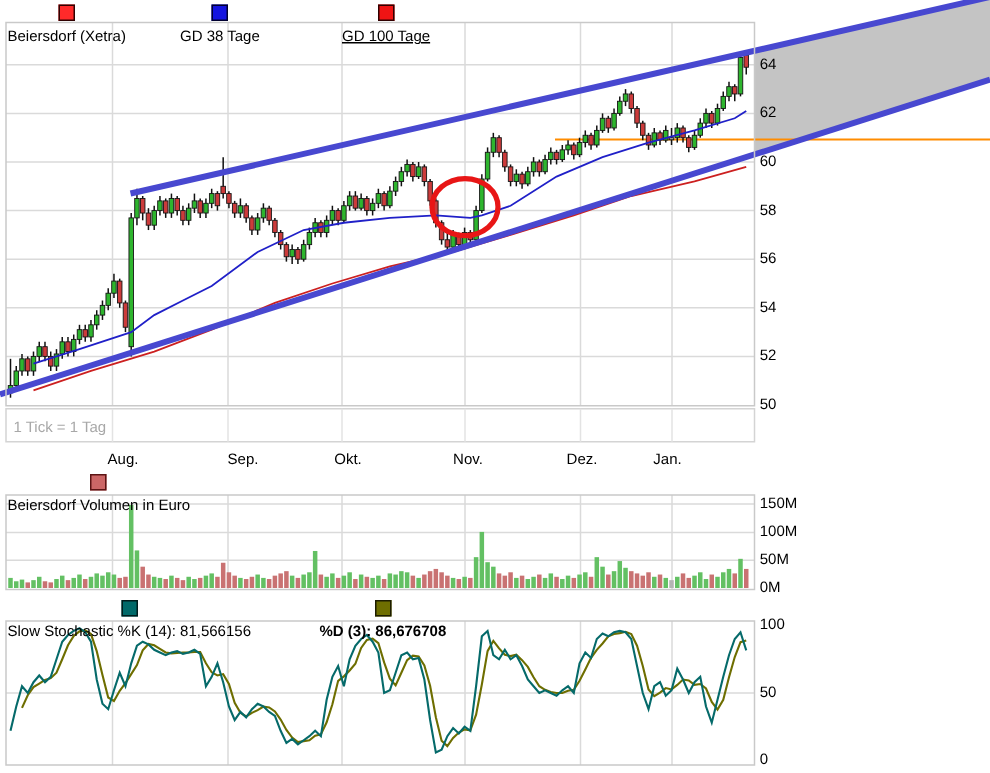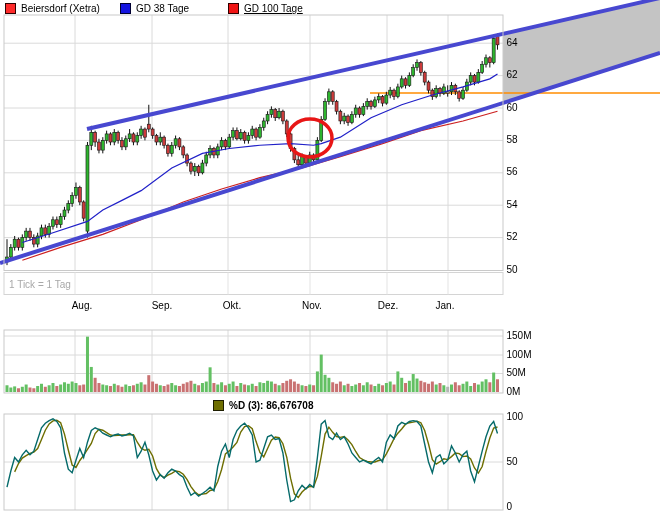--- a/index.html
+++ b/index.html
@@ -1,20 +1,20 @@
 <!DOCTYPE html>
 <html><head>
 <meta charset="utf-8">
 <style>
   html,body{margin:0;padding:0;background:#fff;}
   #stage{position:relative;width:660px;height:515px;background:#fff;overflow:hidden;
          font-family:"Liberation Sans","DejaVu Sans",sans-serif;}
   #chart-svg{position:absolute;left:0;top:0;z-index:1;}
   .legend-item{position:absolute;display:flex;align-items:center;gap:5px;z-index:2;
-               font-size:10px;color:#000;white-space:nowrap;}
+               font-size:10px;color:#000;white-space:nowrap;flex-direction:column;}
   .swatch{width:9px;height:9px;border:1px solid #000;display:inline-block;flex:0 0 auto;}
   svg text{font-family:"Liberation Sans","DejaVu Sans",sans-serif;}
 </style>
 </head>
 <body>
 
 <div id="stage">
   <svg id="chart-svg" width="660" height="515">
       <line x1="4" y1="43.20000000000002" x2="503" y2="43.20000000000002" stroke="#dadada" stroke-width="1"></line>
       <line x1="4" y1="75.60000000000002" x2="503" y2="75.60000000000002" stroke="#dadada" stroke-width="1"></line>
@@ -481,18 +481,26 @@
   </div>
   <div class="legend-item" style="left:120px;top:3px;">
     <span class="swatch" id="sw-m1" style="background: rgb(20, 20, 224); border-color: rgb(0, 0, 48);"></span>
     <span>GD 38 Tage</span>
   </div>
   <div class="legend-item" style="left:228px;top:3px;text-decoration:underline;">
     <span class="swatch" id="sw-m2" style="background: rgb(240, 20, 20); border-color: rgb(48, 0, 0);"></span>
     <span>GD 100 Tage</span>
   </div>
 
+  <div class="legend-item" style="left:5px;top:316px;">
+    <span class="swatch" id="sw-v0" style="background: rgb(204, 102, 102); border-color: rgb(92, 20, 20);"></span>
+    <span>Beiersdorf Volumen in Euro</span>
+  </div>
 
+  <div class="legend-item" style="left:5px;top:400px;">
+    <span class="swatch" id="sw-s0" style="background: rgb(0, 106, 106); border-color: rgb(0, 29, 29);"></span>
+    <span>Slow Stochastic %K (14): 81,566156</span>
+  </div>
   <div class="legend-item" style="left:213px;top:400px;font-weight:bold;">
     <span class="swatch" id="sw-s1" style="background: rgb(110, 110, 0); border-color: rgb(29, 29, 0);"></span>
     <span>%D (3): 86,676708</span>
   </div>
 </div>
 
 </body></html>

